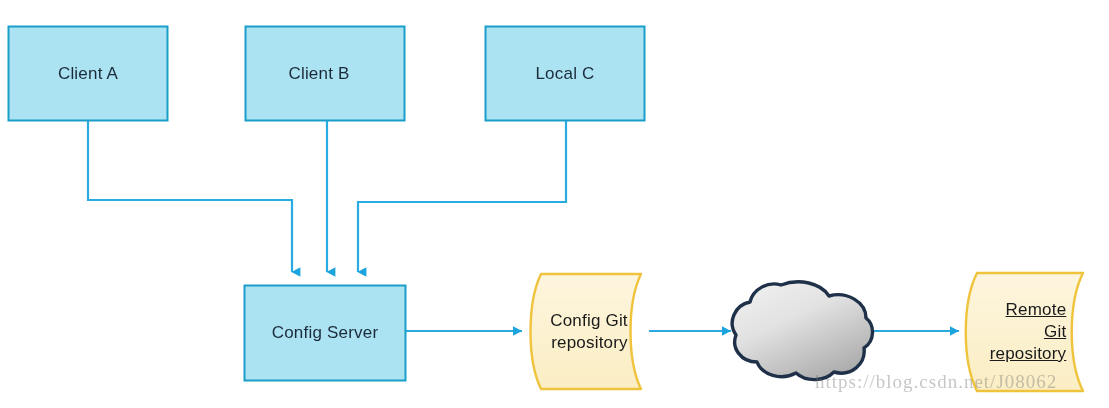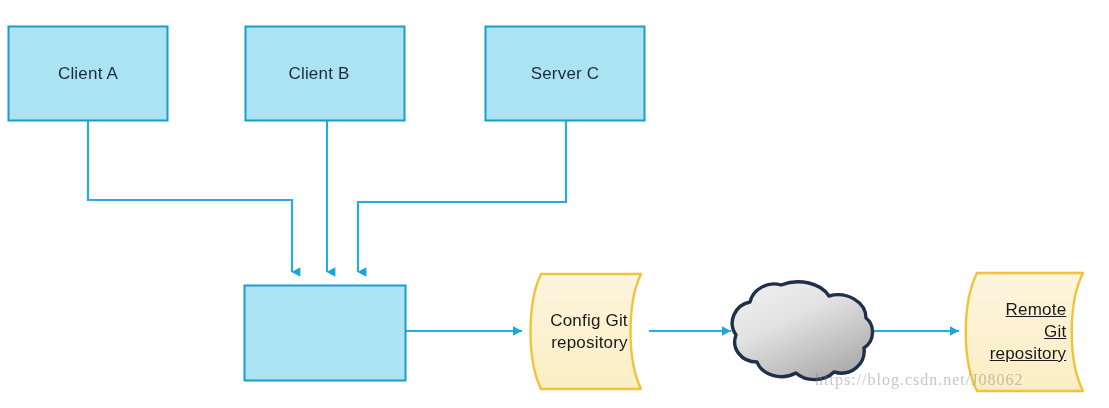--- a/index.html
+++ b/index.html
@@ -40,21 +40,21 @@
     white-space: pre-line;
   }
   .client-label { font-size: 17px; }
   .server-label { font-size: 17px; }
   .repo-label { font-size: 17px; color: #1a1a1a; }
   .watermark {
     position: absolute;
     left: 815px;
     top: 371px;
     font-family: "Liberation Serif", serif;
-    font-size: 16px;
+    font-size: 19px;
     letter-spacing: 1px;
     color: rgba(120, 120, 120, 0.42);
     white-space: nowrap;
     pointer-events: none;
     user-select: none;
   }
 </style>
 </head>
 <body>
 
@@ -123,22 +123,23 @@
              L1083,273
              C1068,303 1068,361 1083,391
              L977,391
              C962,361 962,303 977,273 Z" fill="url(#tapeGrad)" stroke="#f0c33c" stroke-width="2.4" stroke-linejoin="round"></path>
   </svg>
 
   <div class="node-label client-label" style="left:8px; top:26px; width:160px; height:95px;">Client A</div>
 
   <div class="node-label client-label" style="left:245px; top:26px; width:148px; height:95px;">Client B</div>
 
-  <div class="node-label client-label" style="left:485px; top:26px; width:160px; height:95px;">Server C</div>
+  <div class="node-label client-label" style="left:485px; top:26px; width:160px; height:95px;">Local C</div>
 
+  <div class="node-label server-label" style="left:244px; top:285px; width:162px; height:96px;">Config Server</div>
 
   <div class="node-label repo-label" style="left:528px; top:273px; width:122px; height:117px;">Config Git
 repository</div>
 
   <div class="node-label repo-label" style="left:963px; top:272px; width:130px; height:120px;text-decoration:underline;">Remote
 Git
 repository</div>
 
   <div class="watermark">https://blog.csdn.net/J08062</div>
 

